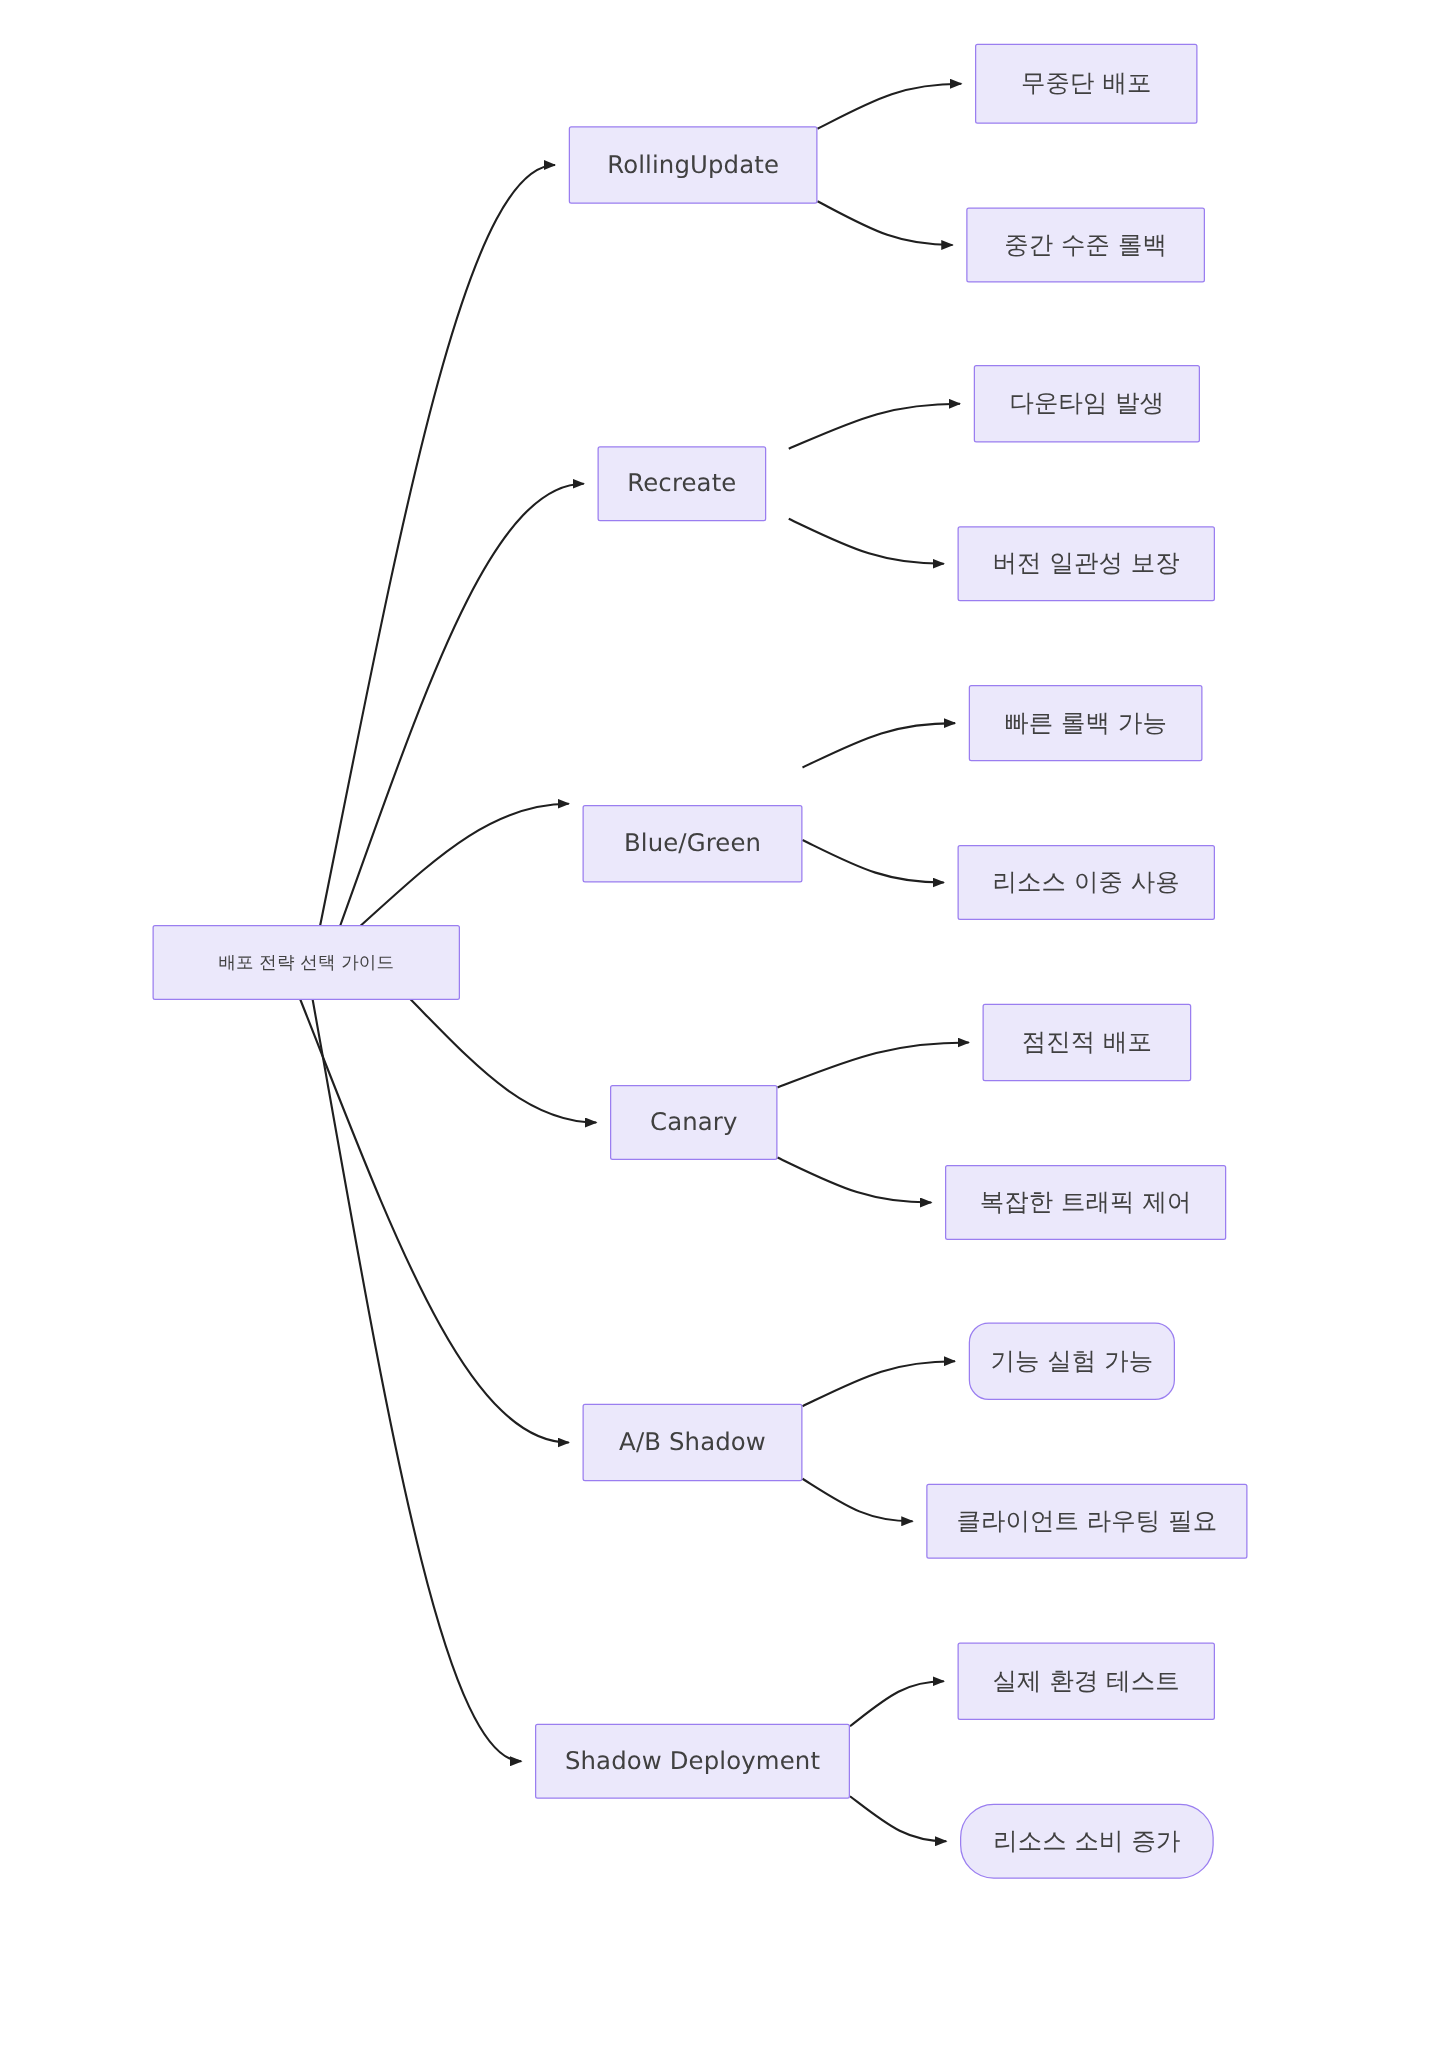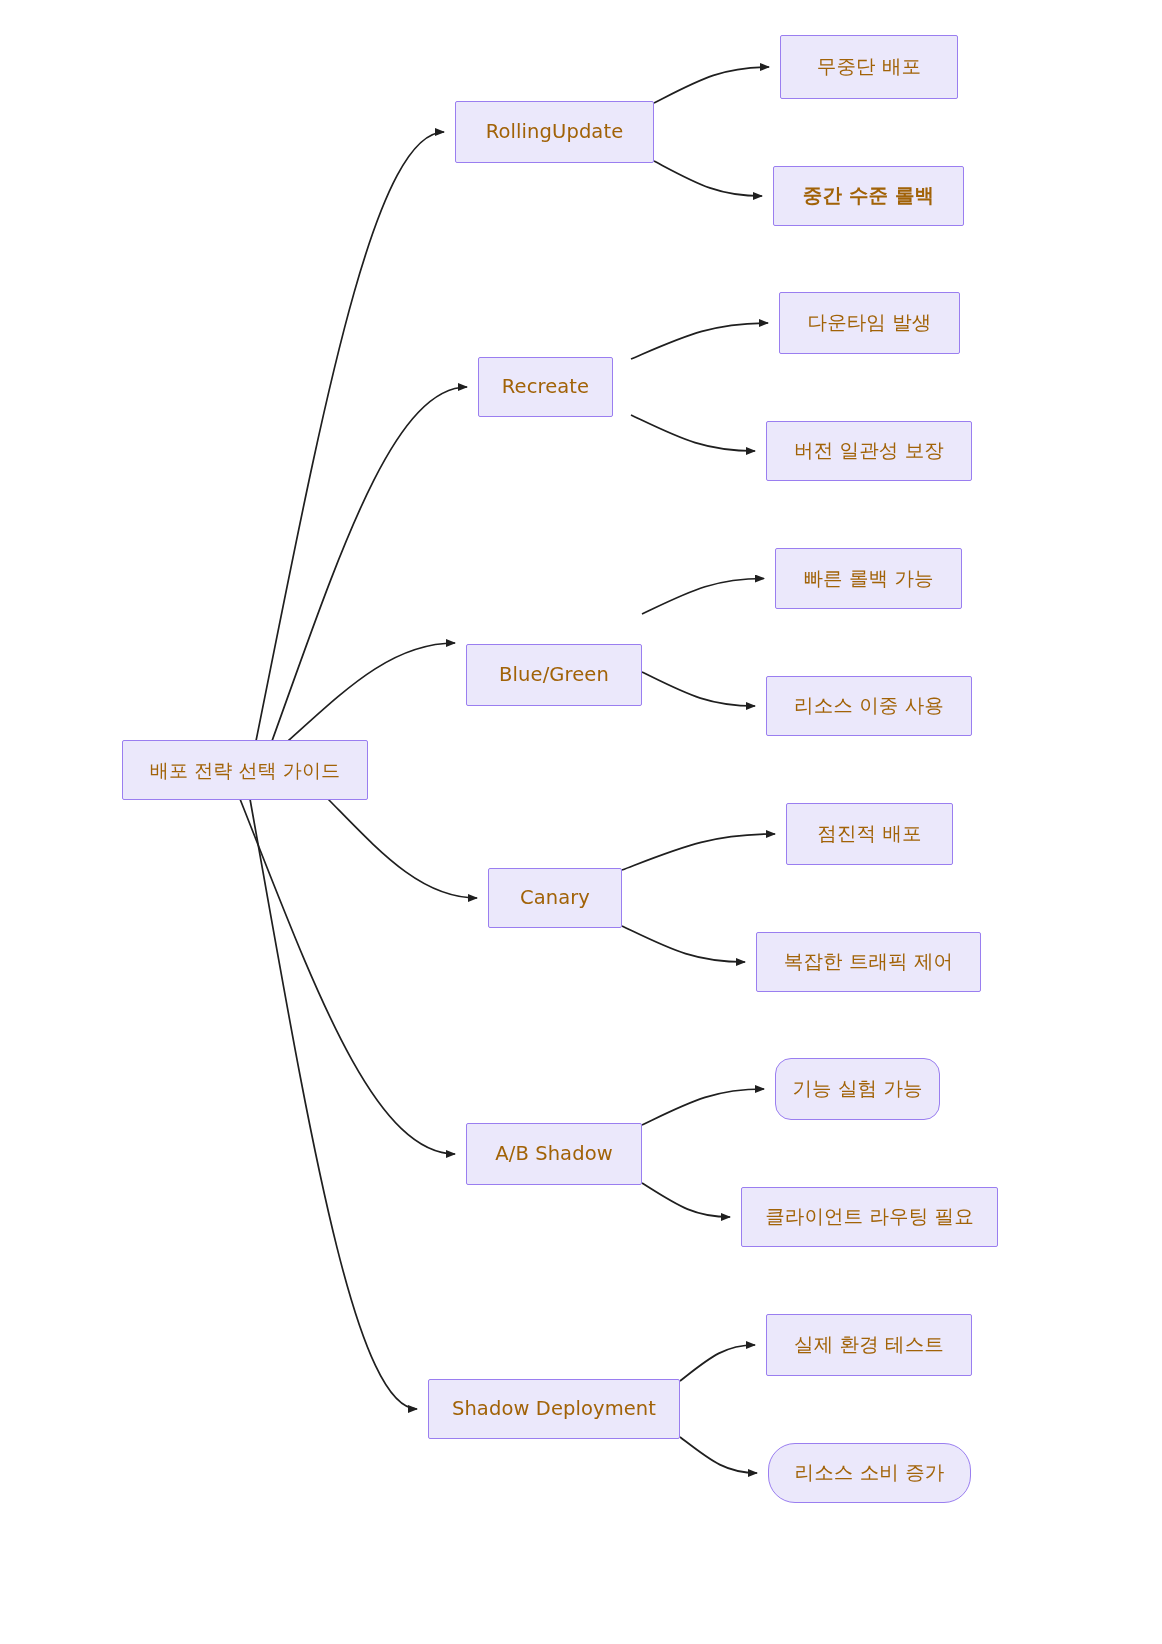--- a/index.html
+++ b/index.html
@@ -28,29 +28,29 @@
   }
   .node {
     position: absolute;
     box-sizing: border-box;
     display: flex;
     align-items: center;
     justify-content: center;
     background: #ebe8fb;
     border: 1.6px solid #9a7ef0;
     border-radius: 2px;
-    color: #a16207;
+    color: #404040;
     font-size: 19.5px;
     font-weight: 400;
     letter-spacing: 0.1px;
     line-height: 1;
     white-space: nowrap;
   }
   .node.root {
-    font-size: 19px;
+    font-size: 14px;
   }
   .node-label {
     pointer-events: none;
   }
 </style>
 </head>
 <body>
 
 <div id="diagram-root">
 
@@ -85,21 +85,21 @@
   <div id="node-layer">
       <div class="node root" style="left: 122px; top: 740px; width: 246px; height: 60px;">
         <span class="node-label">배포 전략 선택 가이드</span>
       </div>
       <div class="node" style="left: 455px; top: 101px; width: 199px; height: 62px;">
         <span class="node-label">RollingUpdate</span>
       </div>
       <div class="node" style="left: 780px; top: 35px; width: 178px; height: 64px;">
         <span class="node-label">무중단 배포</span>
       </div>
-      <div class="node" style="left: 773px; top: 166px; width: 191px; height: 60px; font-weight: bold;">
+      <div class="node" style="left: 773px; top: 166px; width: 191px; height: 60px;">
         <span class="node-label">중간 수준 롤백</span>
       </div>
       <div class="node" style="left: 478px; top: 357px; width: 135px; height: 60px;">
         <span class="node-label">Recreate</span>
       </div>
       <div class="node" style="left: 779px; top: 292px; width: 181px; height: 62px;">
         <span class="node-label">다운타임 발생</span>
       </div>
       <div class="node" style="left: 766px; top: 421px; width: 206px; height: 60px;">
         <span class="node-label">버전 일관성 보장</span>

